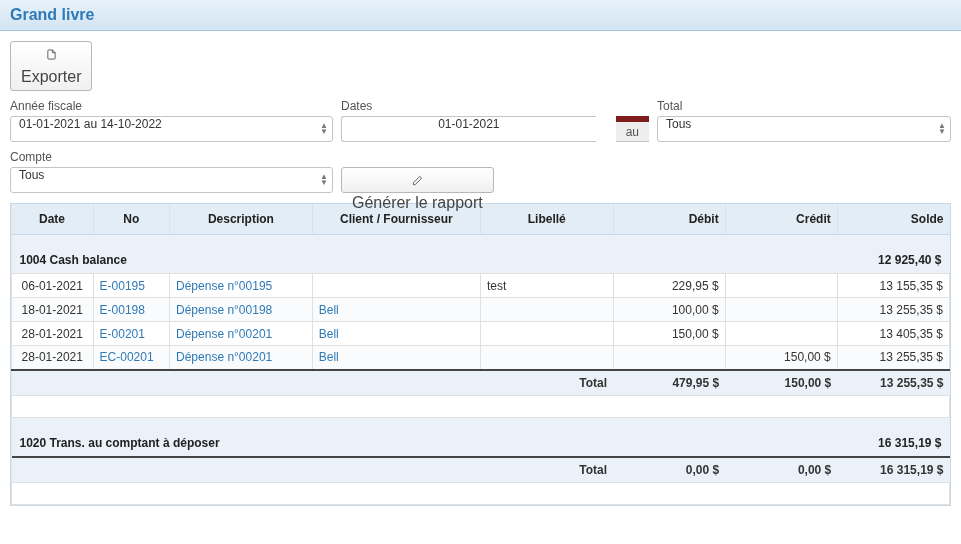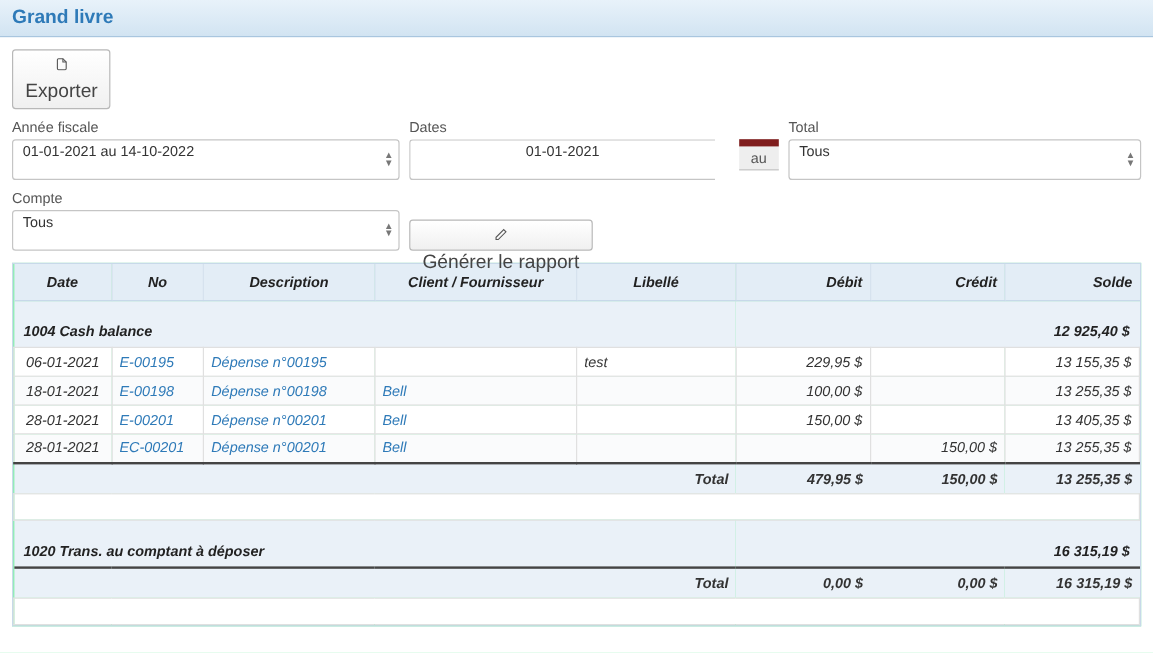--- a/index.html
+++ b/index.html
@@ -48,25 +48,25 @@
   }
   .field-label {
     font-size: 12px;
     color: #555;
     margin-bottom: 3px;
   }
   .input, .select {
     height: 26px;
     border: 1px solid #c5c5c5;
     border-radius: 3px;
-    padding: 16px 8px;
+    padding: 0 8px;
     font-size: 12px;
     background: #fff;
     display: flex;
-    align-items: flex-end;
+    align-items: flex-start;
     justify-content: space-between;
     position: relative;
   }
   .select .spinner {
     position: absolute;
     right: 4px;
     top: 50%;
     transform: translateY(-50%);
     display: flex;
     flex-direction: column;
@@ -90,22 +90,21 @@
     display: flex;
     align-items: center;
     padding: 0 10px;
     font-size: 12px;
     color: #555;
     height: 26px;
   }
   .report {
     margin: 0 10px 10px 10px;
     border: 1px solid #c7d9e9;
-    background: #86efac;
-    font-style: italic;
+    background: #e5e5e5;
   }
   table {
     width: 100%;
     border-collapse: collapse;
     font-size: 12px;
   }
   thead th {
     background: #e3edf6;
     font-weight: bold;
     color: #222;

